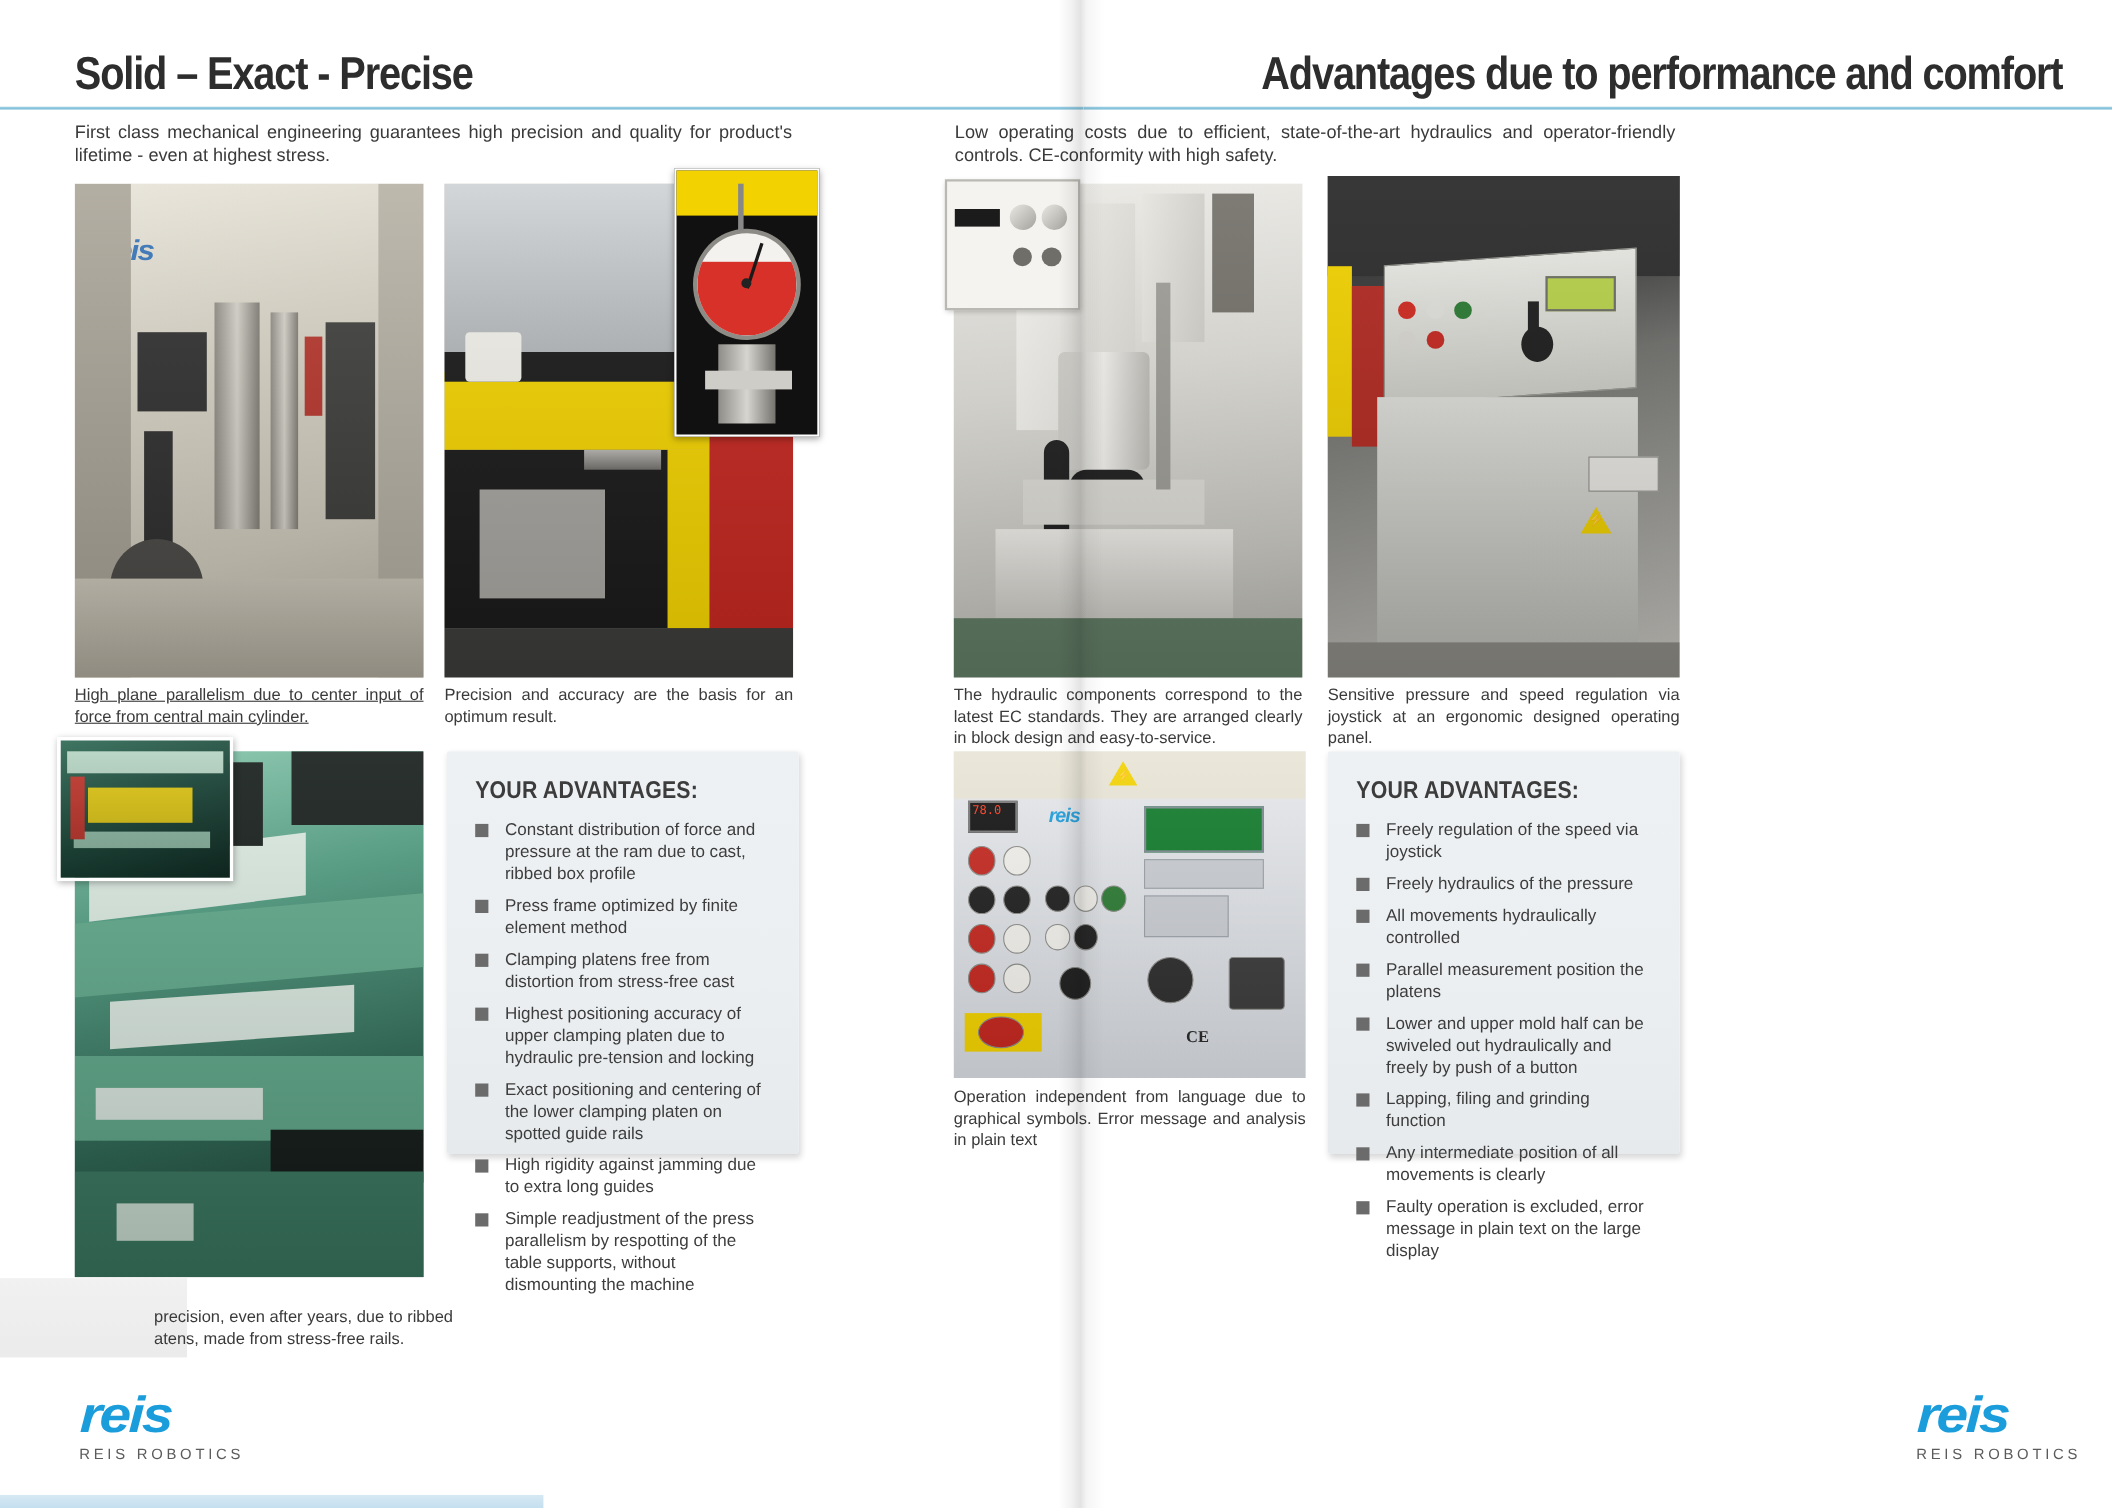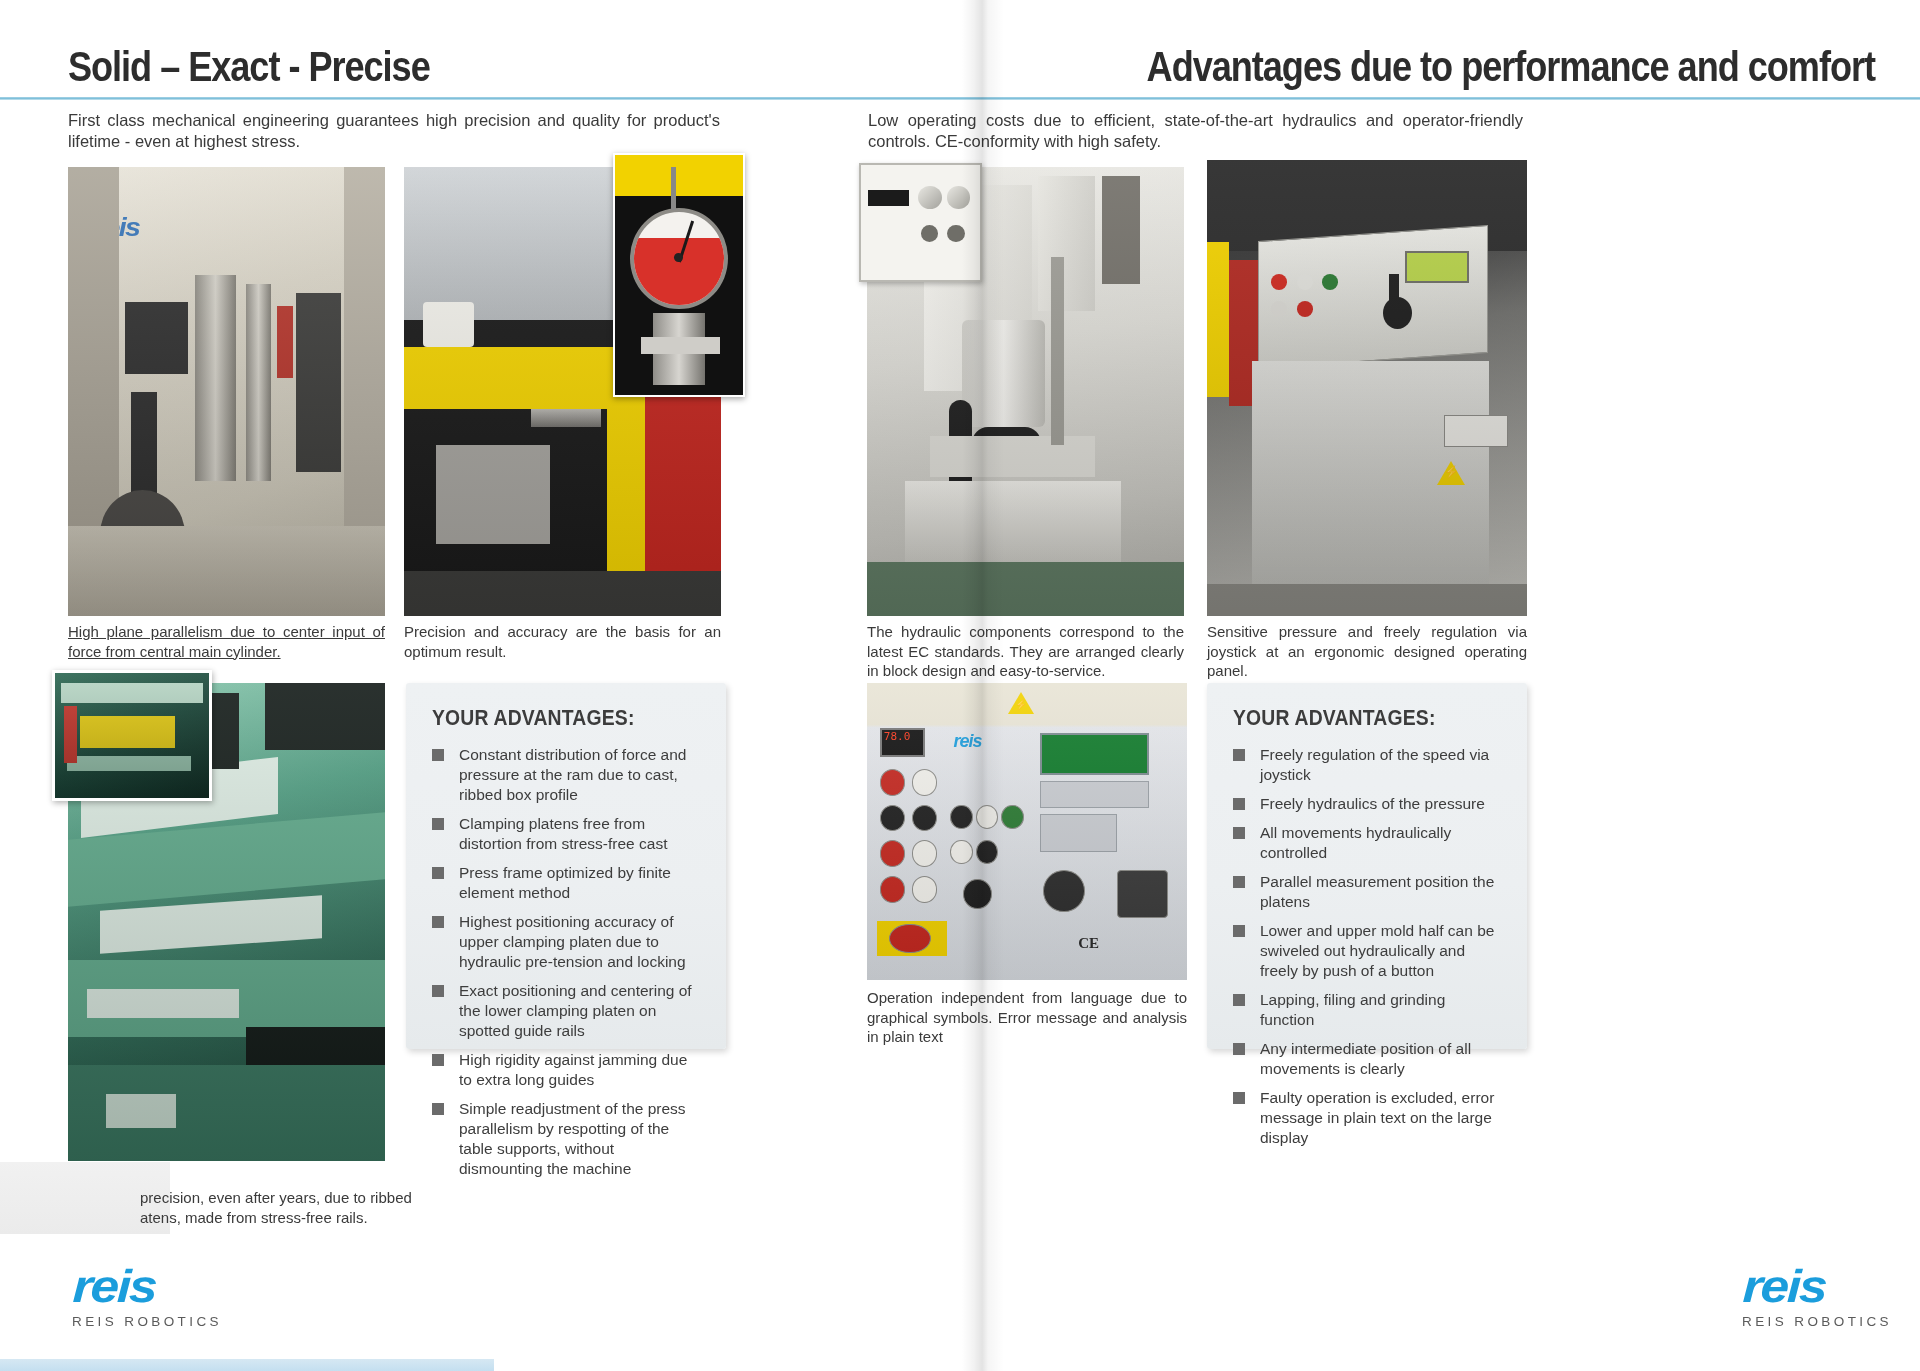--- a/index.html
+++ b/index.html
@@ -281,22 +281,22 @@
     <div style="position:absolute;left:0;top:1162px;width:170px;height:72px;background:linear-gradient(to bottom,#f1f1f1,#ebebeb);"></div>
 
     <div class="caption nojust" style="position:absolute;left:140px;top:1188px;width:290px;">
       <span>precision, even after years, due to ribbed atens, made from stress-free rails.</span>
     </div>
 
     <div class="adv-box" style="position:absolute;left:406px;top:683px;width:320px;height:366px;">
       <div class="adv-title">YOUR ADVANTAGES:</div>
       <ul class="adv-list">
         <li class="adv-item"><span class="bullet"></span><span>Constant distribution of force and pressure at the ram due to cast, ribbed box profile</span></li>
+        <li class="adv-item"><span class="bullet"></span><span>Press frame optimized by finite element method</span></li>
         <li class="adv-item"><span class="bullet"></span><span>Clamping platens free from distortion from stress-free cast</span></li>
-        <li class="adv-item"><span class="bullet"></span><span>Press frame optimized by finite element method</span></li>
         <li class="adv-item"><span class="bullet"></span><span>Highest positioning accuracy of upper clamping platen due to hydraulic pre-tension and locking</span></li>
         <li class="adv-item"><span class="bullet"></span><span>Exact positioning and centering of the lower clamping platen on spotted guide rails</span></li>
         <li class="adv-item"><span class="bullet"></span><span>High rigidity against jamming due to extra long guides</span></li>
         <li class="adv-item"><span class="bullet"></span><span>Simple readjustment of the press parallelism by respotting of the table supports, without dismounting the machine</span></li>
       </ul>
     </div>
 
     <div class="logo-wrap" style="position:absolute;left:72px;top:1263px;">
       <span class="logo-mark">reis</span>
       <div class="logo-sub">REIS ROBOTICS</div>
@@ -354,21 +354,21 @@
       <div style="position:absolute;left:57%;top:25%;width:3%;height:7%;background:#1d1d1d;"></div>
       <div class="cab" style="left:14%;top:44%;width:74%;height:52%;"></div>
       <div style="position:absolute;left:74%;top:56%;width:20%;height:7%;background:#e9e8e3;border:1px solid #8b8a85;"></div>
       <div class="warn-tri" style="left:72%;top:66%;">
         <span class="b">⚡</span>
       </div>
       <div style="position:absolute;left:0;bottom:0;width:100%;height:7%;background:#8e8d87;"></div>
       <div class="shade" style="background:linear-gradient(to bottom,rgba(255,255,255,.06),rgba(0,0,0,.18));"></div>
     </div>
 
-    <div class="caption" style="position:absolute;left:222px;top:622px;width:320px;">Sensitive pressure and freely regulation via joystick at an ergonomic designed operating panel.</div>
+    <div class="caption" style="position:absolute;left:222px;top:622px;width:320px;">Sensitive pressure and speed regulation via joystick at an ergonomic designed operating panel.</div>
 
     <div class="photo ph-op" style="left:-118px;top:683px;width:320px;height:297px;">
       <div class="tri" style="left:44%;top:3%;"></div>
       <div class="reis" style="left:27%;top:16%;font-size:18px;">reis</div>
       <div class="disp" style="left:4%;top:15%;width:14%;height:10%;">
         <div class="num">78.0</div>
       </div>
       <div class="screen" style="left:54%;top:17%;width:34%;height:14%;"></div>
       <div class="keys" style="left:54%;top:33%;width:34%;height:9%;"></div>
       <div class="keys" style="left:54%;top:44%;width:24%;height:13%;"></div>

